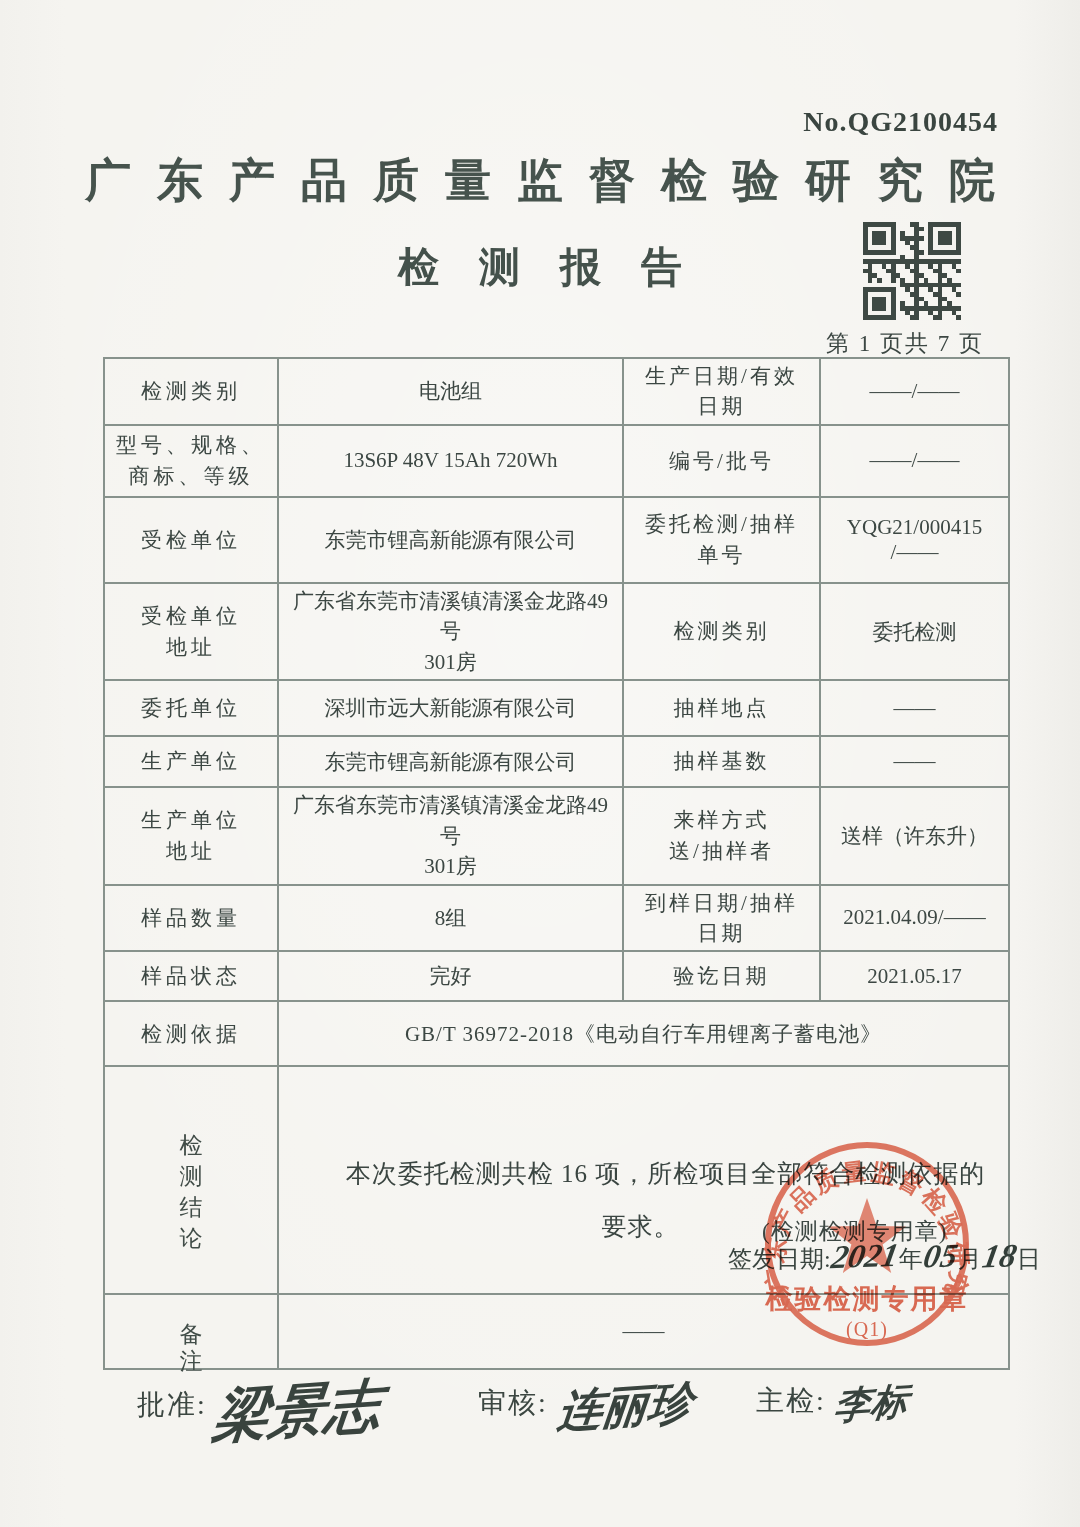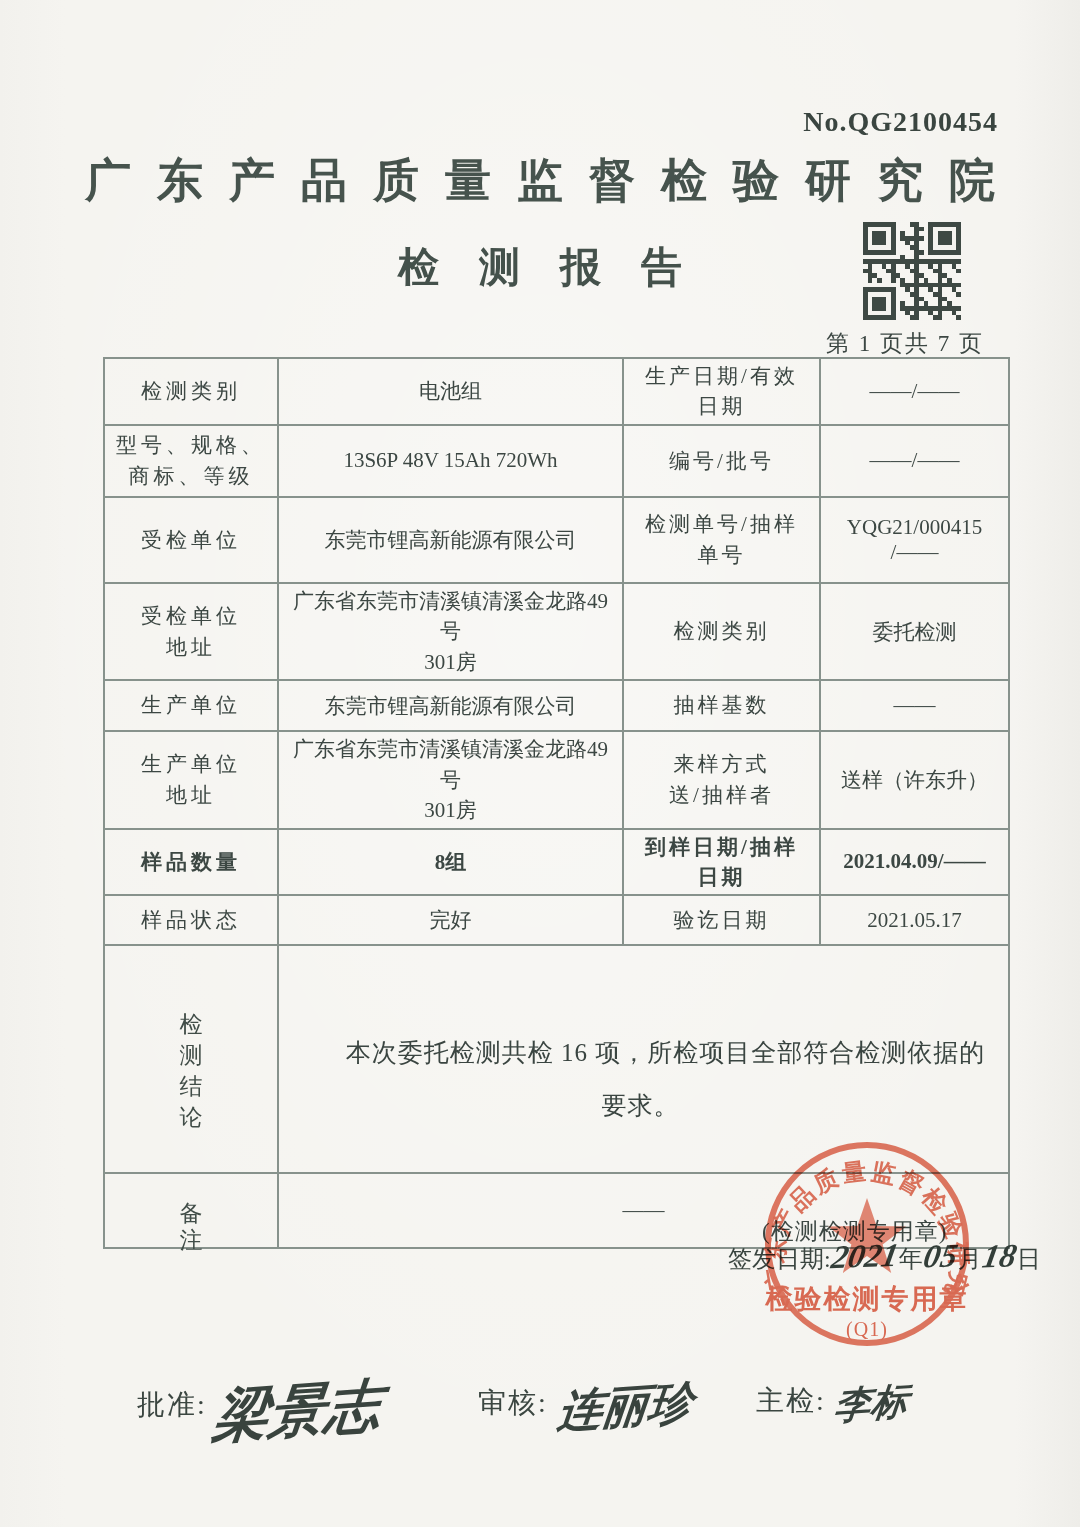--- a/index.html
+++ b/index.html
@@ -47,21 +47,21 @@
     border:2px solid #87928c;
     text-align:center;vertical-align:middle;
     font-size:21px;color:#3c4743;
     padding:2px 4px;
     overflow:visible;
   }
   td.lbl{font-size:22px;letter-spacing:4px;color:#414d48;}
   td.lbl2{font-size:22px;letter-spacing:3px;color:#414d48;margin-left:41px;}
   .prewrap{white-space:pre-line;line-height:1.45;}
   .r0{height:63px;} .r1{height:72px;} .r2{height:86px;} .r3{height:70px;}
-  .r4{height:56px;} .r5{height:51px;} .r6{height:62px;} .r7{height:60px;font-weight:bold;}
+  .r4{height:56px;} .r5{height:51px;} .r6{height:62px;} .r7{height:60px;}
   .r8{height:50px;} .r9{height:65px;} .r10{height:67px;} .r11{height:228px;}
   .r12{height:75px;}
   td.basis-val{text-align:left;padding-left:18px;letter-spacing:1px;}
   td.vert-lbl{vertical-align:middle;}
   .vtext{
     writing-mode:vertical-lr;text-orientation:upright;
     letter-spacing:1.35em;font-size:23px;line-height:1;
     display:inline-block;color:#414d48;
   }
   .vtext.remark{letter-spacing:1.1em;}
@@ -275,34 +275,40 @@
     <tr class="r1">
       <td class="lbl prewrap">型号、规格、
 商标、等级</td>
       <td>13S6P 48V 15Ah 720Wh</td>
       <td class="lbl2 prewrap">编号/批号</td>
       <td>——/——</td>
     </tr>
     <tr class="r2">
       <td class="lbl prewrap">受检单位</td>
       <td>东莞市锂高新能源有限公司</td>
-      <td class="lbl2 prewrap">检测单号/抽样
+      <td class="lbl2 prewrap">委托检测/抽样
 单号</td>
       <td>
         <span style="display:block">YQG21/000415</span>
         <span style="display:block">/——</span>
       </td>
     </tr>
     <tr class="r3">
       <td class="lbl prewrap">受检单位
 地址</td>
       <td class="prewrap">广东省东莞市清溪镇清溪金龙路49号
 301房</td>
       <td class="lbl2 prewrap">检测类别</td>
       <td>委托检测</td>
+    </tr>
+    <tr class="r4">
+      <td class="lbl prewrap">委托单位</td>
+      <td>深圳市远大新能源有限公司</td>
+      <td class="lbl2 prewrap">抽样地点</td>
+      <td>——</td>
     </tr>
     <tr class="r5">
       <td class="lbl prewrap">生产单位</td>
       <td>东莞市锂高新能源有限公司</td>
       <td class="lbl2 prewrap">抽样基数</td>
       <td>——</td>
     </tr>
     <tr class="r6">
       <td class="lbl prewrap">生产单位
 地址</td>
@@ -317,20 +323,24 @@
       <td>8组</td>
       <td class="lbl2 prewrap">到样日期/抽样
 日期</td>
       <td>2021.04.09/——</td>
     </tr>
     <tr class="r8">
       <td class="lbl prewrap">样品状态</td>
       <td>完好</td>
       <td class="lbl2 prewrap">验讫日期</td>
       <td>2021.05.17</td>
+    </tr>
+    <tr class="r9">
+      <td class="lbl">检测依据</td>
+      <td class="basis-val" colspan="3">GB/T 36972-2018《电动自行车用锂离子蓄电池》</td>
     </tr>
     <tr class="r11">
       <td class="vert-lbl">
         <span class="vtext">检测结论</span>
       </td>
       <td class="conclusion-cell" colspan="3">
         <p id="conclusion-text">本次委托检测共检 16 项，所检项目全部符合检测依据的要求。</p>
       </td>
     </tr>
     <tr class="r12">

